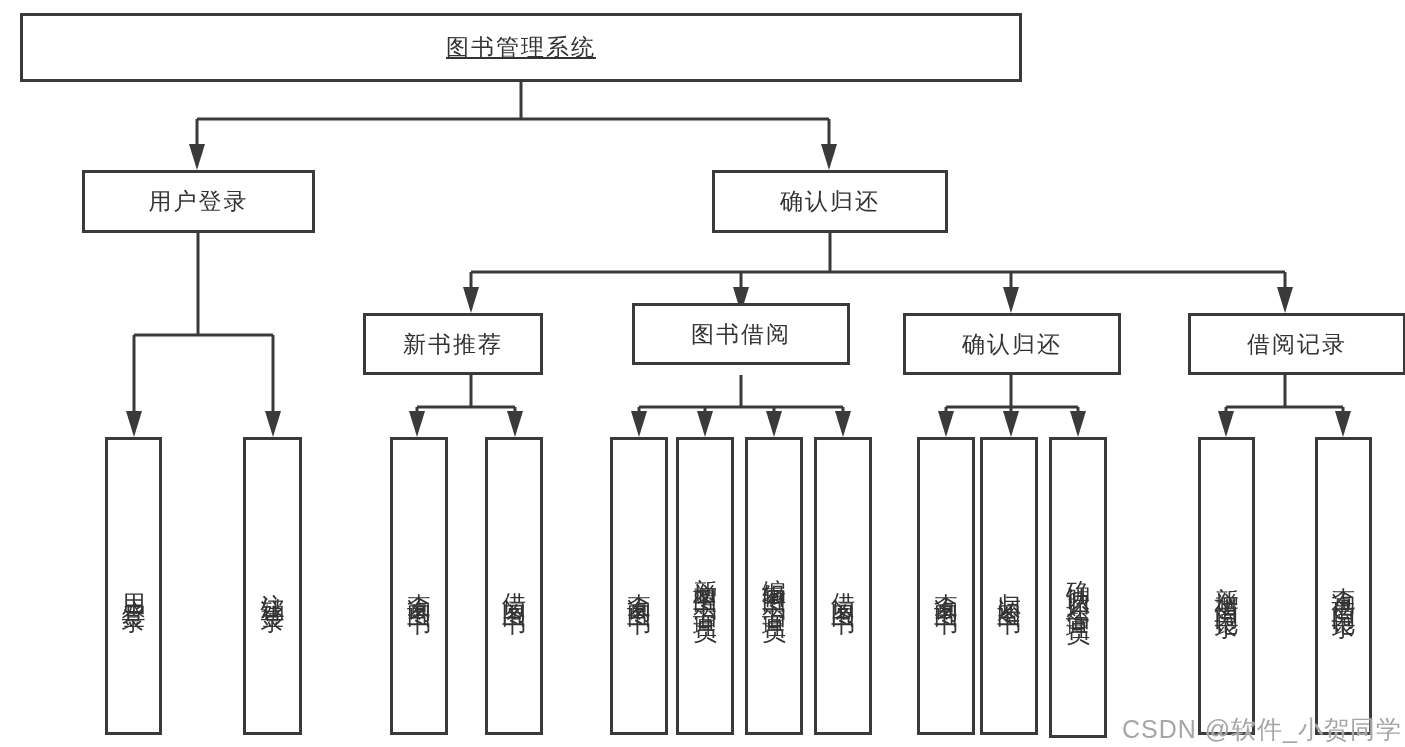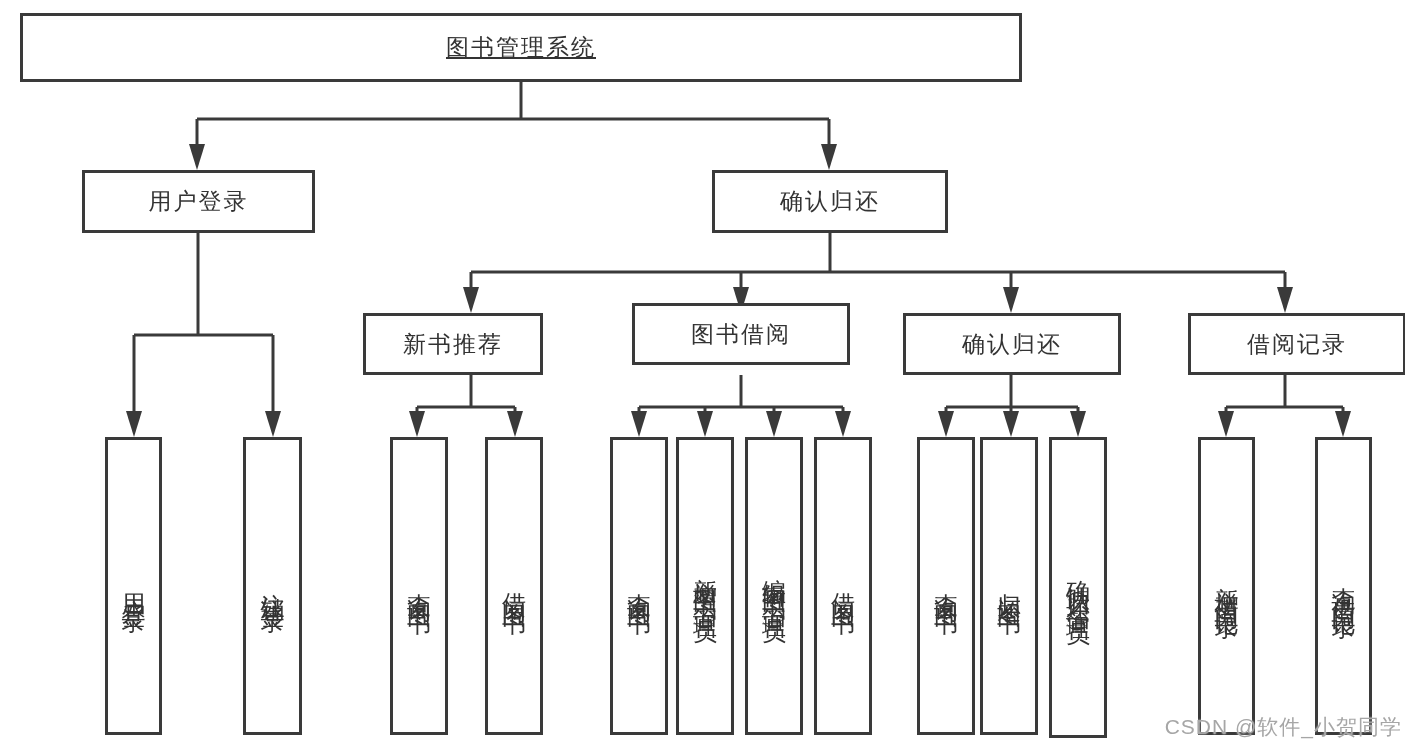--- a/index.html
+++ b/index.html
@@ -37,21 +37,21 @@
     display:flex;align-items:center;justify-content:center;
     color:var(--text);
     font-size:24px;
     writing-mode:vertical-rl;
     letter-spacing:6px;
     line-height:1;
   }
   .watermark{
     position:absolute;z-index:3;
     right:3px;top:713px;
-    font-size:21px;
+    font-size:25px;
     color:#a6a6a6;
     letter-spacing:1px;
     text-shadow:0 0 2px rgba(255,255,255,0.9);
     white-space:nowrap;
   }
 </style>
 </head>
 <body>
 
 <div id="stage">

